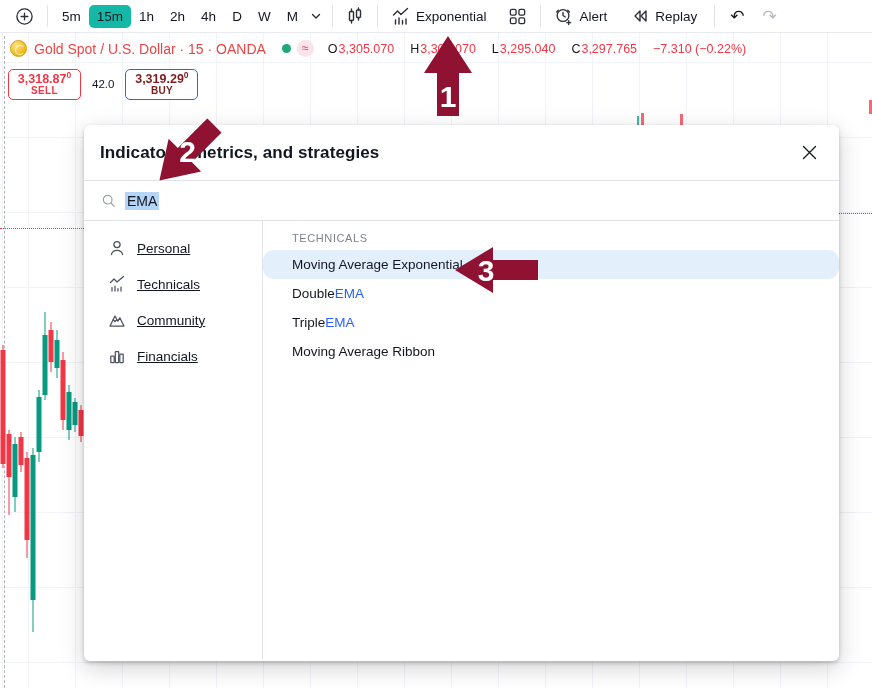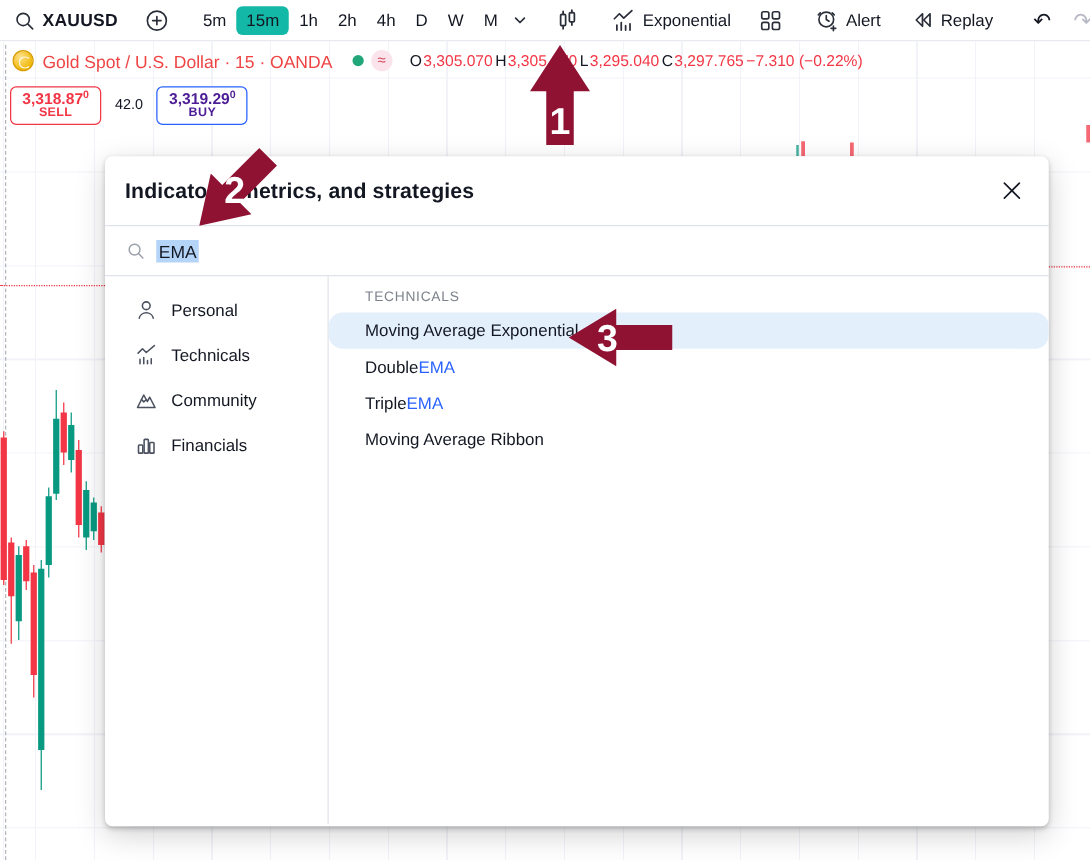--- a/index.html
+++ b/index.html
@@ -48,47 +48,47 @@
   }
   .coin { width:17px; height:17px; border-radius:50%; margin-right:7px;
           background:radial-gradient(circle at 35% 30%, #ffe08a, #f0b90b 70%);
           border:1px solid #d99e06; position:relative; }
   .coin::after{ content:""; position:absolute; left:4px; top:4px; width:8px; height:8px;
           border-radius:50%; border:1.3px solid rgba(255,255,255,.85); border-right-color:transparent; }
   .hdr-title { font-weight:400; color:#ef4444; }
   .status-dot { width:9px; height:9px; border-radius:50%; background:#21a67a; margin:0 6px 0 16px; }
   .approx-badge { width:17px; height:17px; border-radius:50%; background:#fae3ea; color:#d6455b;
           font-size:12px; line-height:16px; text-align:center; margin-right:14px; }
-  .ohlc { display:flex; gap:2px; font-size:12.5px; align-items:center; }
+  .ohlc { display:flex; gap:16px; font-size:12.5px; align-items:center; }
   .ohlc .lbl { color:#131722; margin-right:1px; }
   .ohlc .val, .ohlc .chg { color:#f23645; }
   .ohlc .grp { white-space:nowrap; }
   
   .trade-row { position:absolute; left:8px; top:66px; z-index:5; display:flex; align-items:center; }
   .trade-btn { width:73px; height:31px; border-radius:5px; background:#fff; cursor:pointer;
           display:flex; flex-direction:column; align-items:center; justify-content:center; line-height:1.05; }
   .trade-btn .price { font-size:12.5px; font-weight:700; }
   .trade-btn .plabel { font-size:10px; font-weight:700; letter-spacing:.3px; }
   .trade-btn sup { font-size:8.5px; }
   .sell { border:1px solid #f23645; color:#f23645; }
-  .buy  { border:1px solid #2962ff; color:#4c1d95; }
+  .buy  { border:1px solid #2962ff; color:#7f1d1d; }
   .spread { font-size:11.5px; color:#131722; margin:12px 11px; }
   
   .modal { position:absolute; left:84px; top:125px; width:755px; height:536px; z-index:10;
            background:#fff; border-radius:6px;
            box-shadow:0 2px 4px rgba(0,0,0,.2), 0 7px 24px rgba(0,0,0,.18); }
   .modal-title-row { height:55px; display:flex; align-items:center; justify-content:space-between;
            padding:0 18px 0 16px; }
   .modal-title { font-size:17px; font-weight:700; letter-spacing:.1px; }
   .close-btn { width:24px; height:24px; display:flex; align-items:center; justify-content:center; cursor:pointer; }
   .search-row { height:41px; border-top:1px solid #e0e3eb; border-bottom:1px solid #e0e3eb;
            display:flex; align-items:center; padding-left:17px; }
   .search-text { margin-left:9px; font-size:14px; background:#b5d5f8; padding:1px 2px; }
   .modal-body { display:flex; height:438px; }
-  .cat-col { width:178px; padding-top:9px; }
+  .cat-col { width:178px; padding-top:9px;text-decoration:underline; }
   .cat-item { height:36px; display:flex; align-items:center; padding-left:24px; gap:11px;
            font-size:13.5px; cursor:pointer; }
   .cat-item svg { flex:0 0 auto; }
   .res-col { flex:1; border-left:1px solid #e0e3eb; padding-top:11px; }
   .res-head { font-size:11px; letter-spacing:.6px; color:#7e838c; padding-left:29px; margin-bottom:6px; }
   .res-row { height:29px; display:flex; align-items:center; padding-left:29px; font-size:13.5px; cursor:pointer; }
   .res-row.selected { background:#e4effc;border-radius:11px; }
   .ema-blue { color:#2962ff; }
   
   .arrow { position:absolute; z-index:30; pointer-events:none; }
@@ -132,27 +132,20 @@
     <rect x="78.5" y="410" width="5" height="26" fill="#f23645"></rect>
   </svg>
 <div id="tips">
     <div class="tip" style="left: 637px; top: 116px; width: 2px; height: 9px; background: rgb(8, 153, 129); opacity: 0.75;"></div>
     <div class="tip" style="left: 641px; top: 113px; width: 3px; height: 12px; background: rgb(242, 54, 69); opacity: 0.75;"></div>
     <div class="tip" style="left: 680px; top: 114px; width: 3px; height: 11px; background: rgb(242, 54, 69); opacity: 0.75;"></div>
     <div class="tip" style="left: 869px; top: 100px; width: 3px; height: 14px; background: rgb(242, 54, 69); opacity: 0.75;"></div>
   </div>
 
 <div class="toolbar">
-  <div class="tb-btn" style="margin-left:4px">
-    <svg width="17" height="17" viewBox="0 0 18 18">
-      <circle class="icon-stroke" cx="8" cy="8" r="5.2"></circle>
-        <path class="icon-stroke" d="M12 12 L16 16"></path>
-    </svg>
-    <span class="symbol-name">XAUUSD</span>
-  </div>
   <div class="tb-btn" style="margin-left:8px">
     <svg width="19" height="19" viewBox="0 0 20 20">
       <circle class="icon-stroke" cx="10" cy="10" r="8"></circle>
         <path class="icon-stroke" d="M10 6.5v7M6.5 10h7"></path>
     </svg>
   </div>
   <div class="tb-sep"></div>
   <div id="tf-group" style="display:flex;align-items:center">
       <div class="tf-btn">5m</div>
       <div class="tf-btn selected">15m</div>

